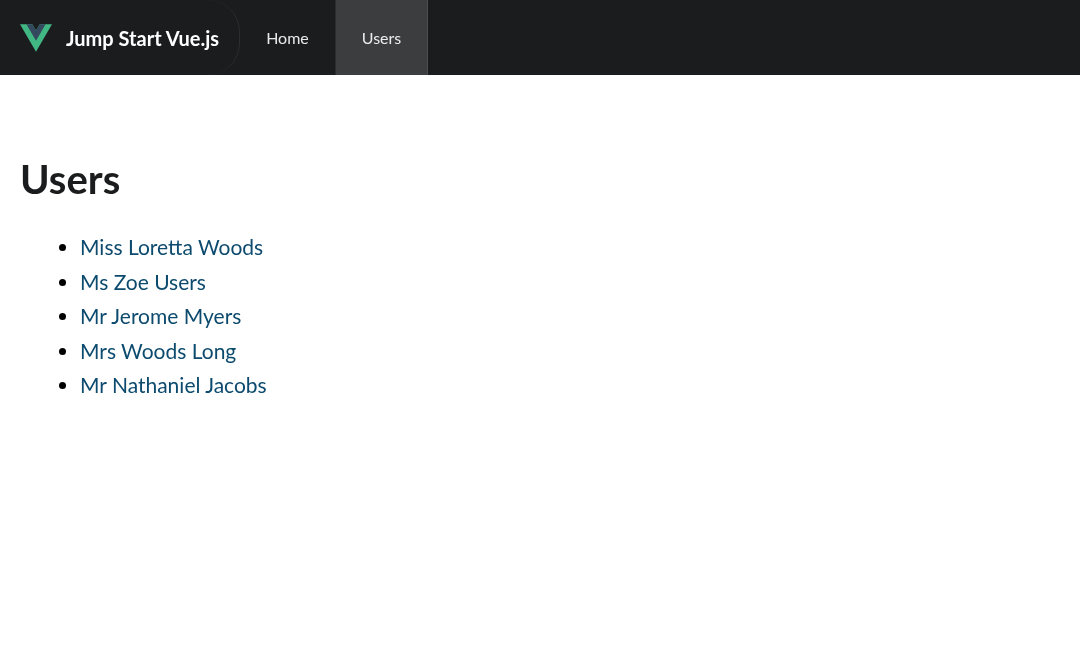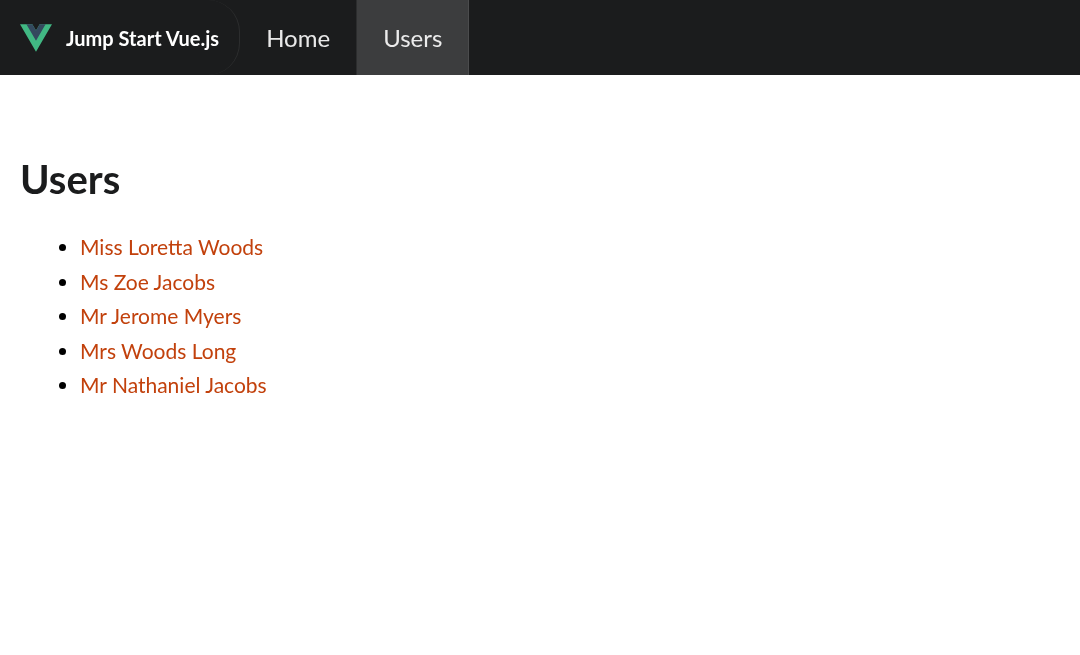--- a/index.html
+++ b/index.html
@@ -33,21 +33,21 @@
       height: 32px;
       margin-right: 14px;
     }
     .brand-text {
       color: #ffffff;
       font-weight: 700;
       font-size: 20px;
     }
     .nav-item {
       color: rgba(255,255,255,0.9);
-      font-size: 24px;
+      font-size: 16px;
       padding: 16px 26px;
       height: 100%;
       display: flex;
       align-items: center;
       cursor: pointer;
       border-right: 1px solid rgba(255,255,255,0.08);
       text-decoration: none;
     }
     .nav-item.active {
       background: rgba(255,255,255,0.15);
@@ -65,21 +65,21 @@
       list-style: disc;
       padding-left: 60px;
     }
     .user-list li {
       font-size: 21px;
       line-height: 1.55;
       color: #000;
       margin-bottom: 2px;
     }
     .user-link {
-      color: #c2410c;
+      color: #0c4a6e;
       text-decoration: none;
       cursor: pointer;
     }
   </style>
 </head>
 <body>
 
 <nav class="navbar">
   <div class="brand">
     <span class="vue-logo">
@@ -91,18 +91,18 @@
     <span class="brand-text">Jump Start Vue.js</span>
   </div>
   <a class="nav-item">Home</a>
   <a class="nav-item active">Users</a>
 </nav>
 
 <main class="content">
   <h1 class="page-title">Users</h1>
   <ul class="user-list">
     <li><a class="user-link">Miss Loretta Woods</a></li>
-    <li><a class="user-link">Ms Zoe Jacobs</a></li>
+    <li><a class="user-link">Ms Zoe Users</a></li>
     <li><a class="user-link">Mr Jerome Myers</a></li>
     <li><a class="user-link">Mrs Woods Long</a></li>
     <li><a class="user-link">Mr Nathaniel Jacobs</a></li>
   </ul>
 </main>
 
 </body></html>

